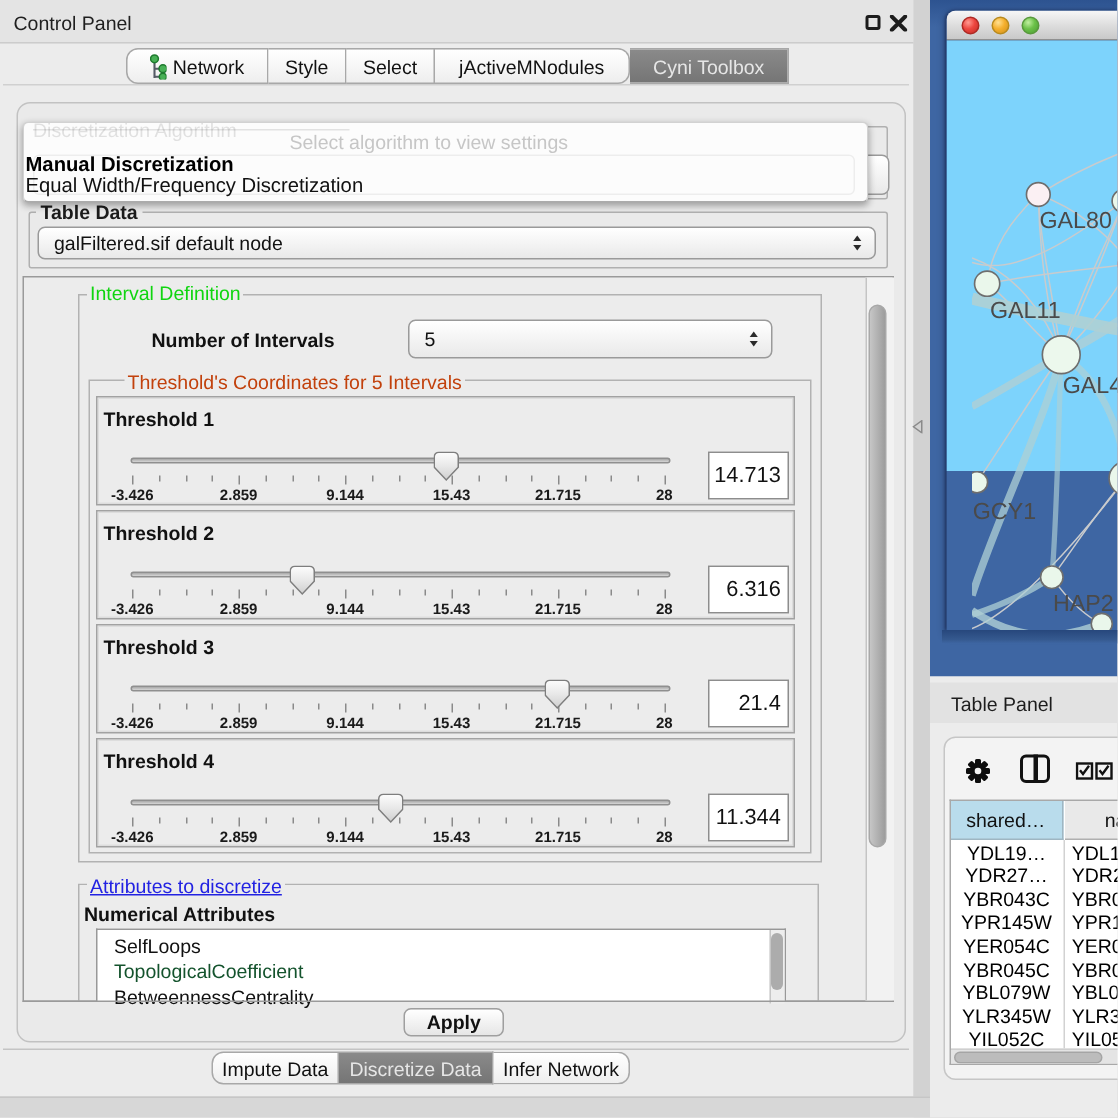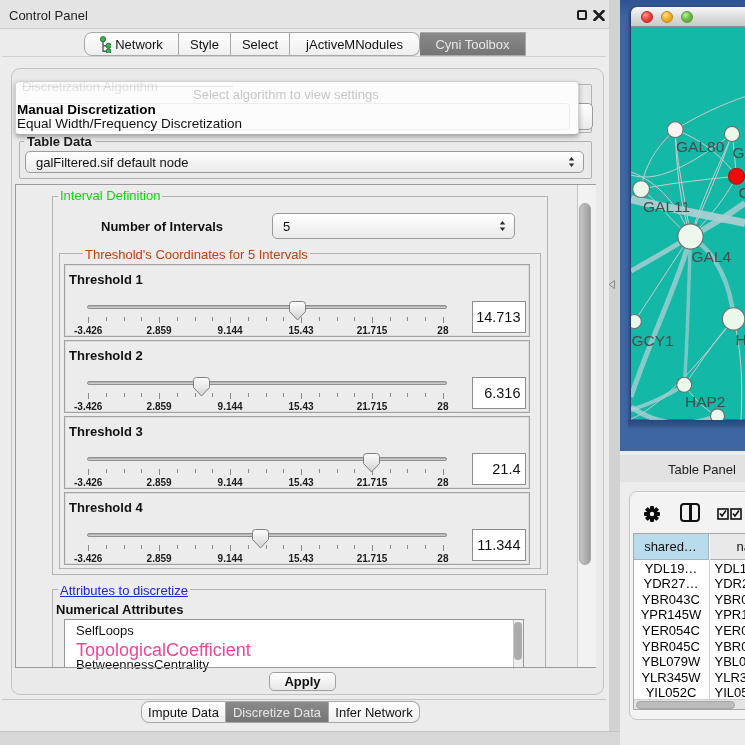--- a/index.html
+++ b/index.html
@@ -237,21 +237,21 @@
         </svg>
         <div class="vbox">11.344</div>
       </div>
     </div>
 
   <div class="abs" style="left:52px;top:589px;width:494px;height:85px;border:1px solid #b2b2b2;clip-path:inset(0 0 6px 0);"></div>
   <div class="abs nw" style="left:58px;top:583px;font-size:13px;color:#2222e2;background:#ececec;padding:0 2px;text-decoration:underline;">Attributes to discretize</div>
   <div class="abs nw" style="left:56px;top:602px;font-size:13px;font-weight:bold;color:#111;">Numerical Attributes</div>
   <div class="abs" style="left:64px;top:619px;width:460px;height:49px;background:#ffffff;border:1px solid #989898;border-bottom:none;">
     <div class="nw" style="position:absolute;left:11px;top:3px;font-size:13px;color:#111;">SelfLoops</div>
-    <div class="nw" style="position:absolute;left:11px;top:20px;font-size:18px;color:#ec4899;">TopologicalCoefficient</div>
+    <div class="nw" style="position:absolute;left:11px;top:20px;font-size:13px;color:#14532d;">TopologicalCoefficient</div>
     <div class="nw" style="position:absolute;left:11px;top:37px;font-size:13px;color:#111;">BetweennessCentrality</div>
     <div style="position:absolute;right:0;top:0;width:10px;height:49px;background:#ededed;border-left:1px solid #c6c6c6;"></div>
     <div style="position:absolute;right:1px;top:2px;width:8px;height:38px;background:#acacac;border-radius:4px;"></div>
   </div>
   <div class="abs" style="left:15px;top:667px;width:581px;height:1px;background:#9a9a9a;"></div>
 
   <div class="abs" style="left:577px;top:185px;width:19px;height:482px;background:#f2f2f2;border-left:1px solid #c4c4c4;"></div>
   <div class="abs" style="left:579px;top:203px;width:12px;height:362px;border-radius:6px;background:linear-gradient(90deg,#c6c6c6,#9d9d9d);border:1px solid #a8a8a8;"></div>
 
   <div class="abs nw" style="left:269px;top:672px;width:67px;height:19px;border:1px solid #9f9f9f;border-radius:5px;background:linear-gradient(#ffffff,#e6e6e6);font-size:13px;font-weight:bold;color:#111;text-align:center;line-height:18px;">Apply</div>
@@ -273,21 +273,21 @@
 
 <div class="abs" style="left:620px;top:0;width:125px;height:745px;background:#ececec;"></div>
 
 <div class="abs" style="left:620px;top:0;width:125px;height:451px;background:linear-gradient(#2d5390 0%, #3e66a3 4%, #3e66a3 100%);"></div>
 
 <div class="abs" style="left:631px;top:7px;width:114px;height:413px;border-radius:6px 0 0 0;overflow:hidden;box-shadow:-1px 0 2px rgba(0,0,30,0.35), 0 3px 6px rgba(0,0,30,0.45);">
   <div style="position:absolute;left:0;top:0;width:114px;height:20px;background:linear-gradient(#f7f7f7, #dcdcdc 55%, #c9c9c9);border-bottom:1px solid #909090;"></div>
   <div class="light" style="left:10px;background:radial-gradient(circle at 35% 30%, #ff9a92, #ed4740 45%, #c22b25);border:1px solid #ad2a24;"></div>
   <div class="light" style="left:30px;background:radial-gradient(circle at 35% 30%, #ffe092, #f5b02e 45%, #cf8f1b);border:1px solid #b88a1e;"></div>
   <div class="light" style="left:50px;background:radial-gradient(circle at 35% 30%, #c0efa0, #6cc149 45%, #4b9c32);border:1px solid #58993c;"></div>
-  <div style="position:absolute;left:0;top:20px;width:114px;height:392px;background:#14b8a6;">
+  <div style="position:absolute;left:0;top:20px;width:114px;height:287px;background:#7dd3fc;padding-left:17px;">
     <svg width="114" height="393" viewBox="0 0 114 393" id="netsvg">
         <path d="M59.5,209.5 C52,160 45,130 44.2,102.7" stroke="#c9cbcd" stroke-width="1" fill="none"></path>
         <path d="M59.5,209.5 C75,160 95,125 101,107" stroke="#c9cbcd" stroke-width="1" fill="none"></path>
         <path d="M59.5,209.5 C80,190 98,165 105.5,149.2" stroke="#c9cbcd" stroke-width="1" fill="none"></path>
         <path d="M59.5,209.5 C40,195 25,172 10.1,162.1" stroke="#c9cbcd" stroke-width="1" fill="none"></path>
         <path d="M59.5,209.5 C48,180 28,155 0,145" stroke="#c9cbcd" stroke-width="1" fill="none"></path>
         <path d="M44.2,102.7 C25,120 13,140 10.1,162.1" stroke="#c9cbcd" stroke-width="1" fill="none"></path>
         <path d="M44.2,102.7 C68,88 92,77 114,69.7" stroke="#c9cbcd" stroke-width="1" fill="none"></path>
         <path d="M44.2,102.7 C45,140 50,180 59.5,209.5" stroke="#c9cbcd" stroke-width="1" fill="none"></path>
         <path d="M105.5,149.2 C104,135 103,120 101,107" stroke="#c9cbcd" stroke-width="1" fill="none"></path>
@@ -325,21 +325,21 @@
         <text x="0.5" y="319" font-family="Liberation Sans, sans-serif" font-size="15.5" fill="#4a4a4a">GCY1</text>
         <text x="104.5" y="318" font-family="Liberation Sans, sans-serif" font-size="15.5" fill="#4a4a4a">H</text>
         <text x="54" y="380.3" font-family="Liberation Sans, sans-serif" font-size="15.5" fill="#4a4a4a">HAP2</text>
       </svg>
   </div>
 </div>
 <div class="abs" style="left:628px;top:420px;width:117px;height:9px;background:linear-gradient(#27477c,#35598f 70%,#3e66a3);"></div>
 
 <div class="abs" style="left:620px;top:451px;width:125px;height:4px;background:#ececec;"></div>
 <div class="abs" style="left:620px;top:455px;width:125px;height:27px;background:#e2e2e2;"></div>
-<div class="abs nw" style="left:668px;top:462px;font-size:13px;color:#1d1d1d;">Table Panel</div>
+<div class="abs nw" style="left:634px;top:462px;font-size:13px;color:#1d1d1d;">Table Panel</div>
 
 <div class="abs" style="left:629px;top:491px;width:126px;height:229px;background:#f3f3f3;border:1px solid #c6c6c6;border-radius:8px;overflow:hidden;">
 
   <svg style="position:absolute;left:14px;top:14px;" width="16" height="16" viewBox="0 0 16 16">
     <g fill="#0d0d0d">
       <rect x="6" y="0" width="4" height="16" rx="1"></rect>
       <rect x="0" y="6" width="16" height="4" rx="1"></rect>
       <rect x="6" y="0" width="4" height="16" rx="1" transform="rotate(45 8 8)"></rect>
       <rect x="6" y="0" width="4" height="16" rx="1" transform="rotate(-45 8 8)"></rect>
       <circle cx="8" cy="8" r="5.3"></circle>

